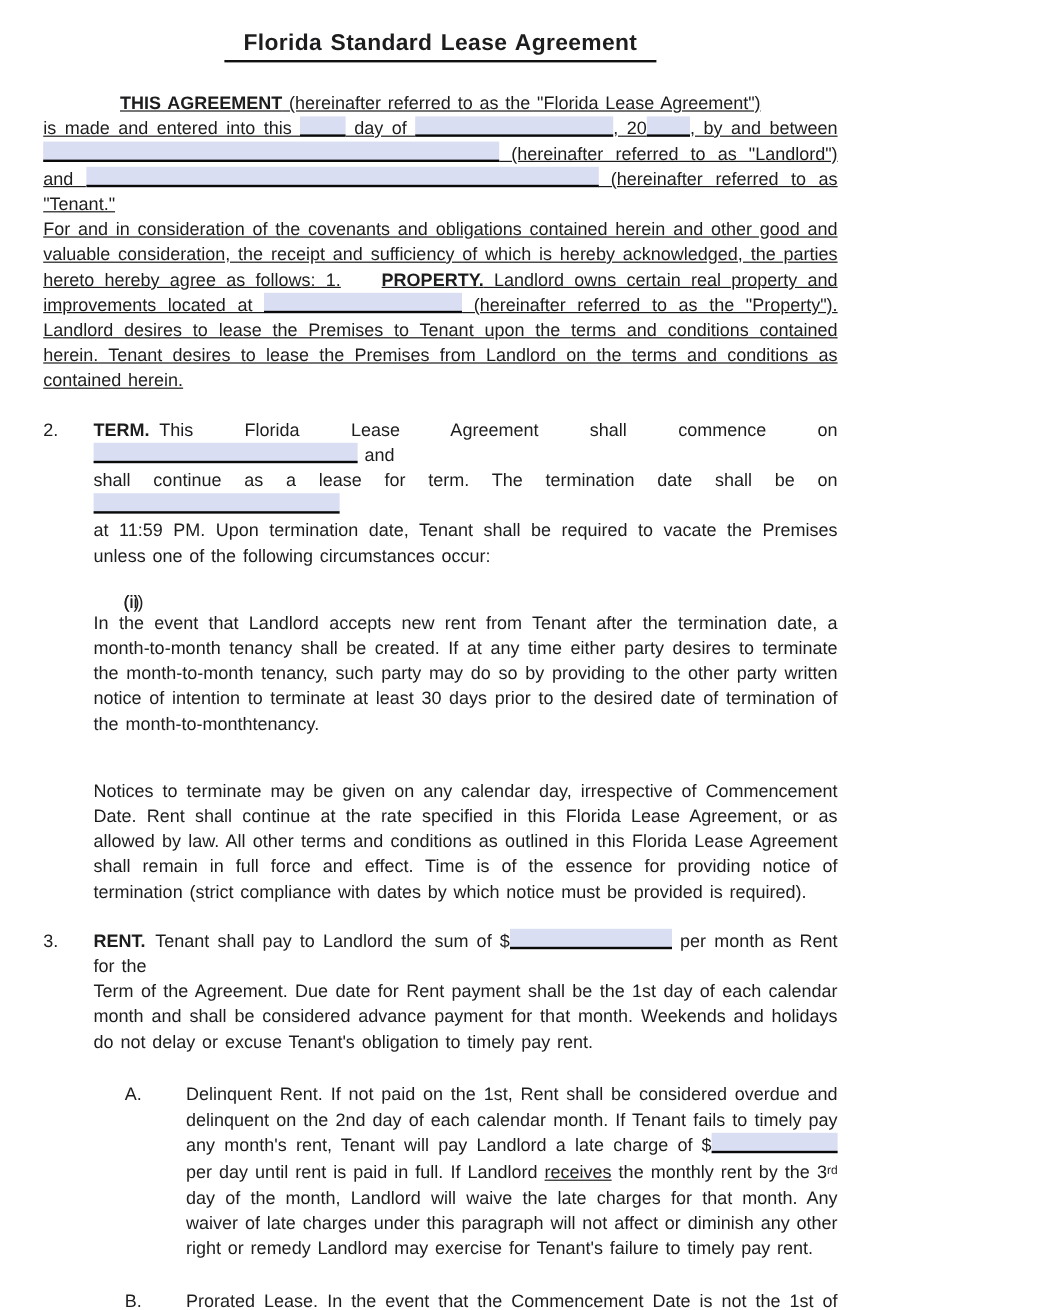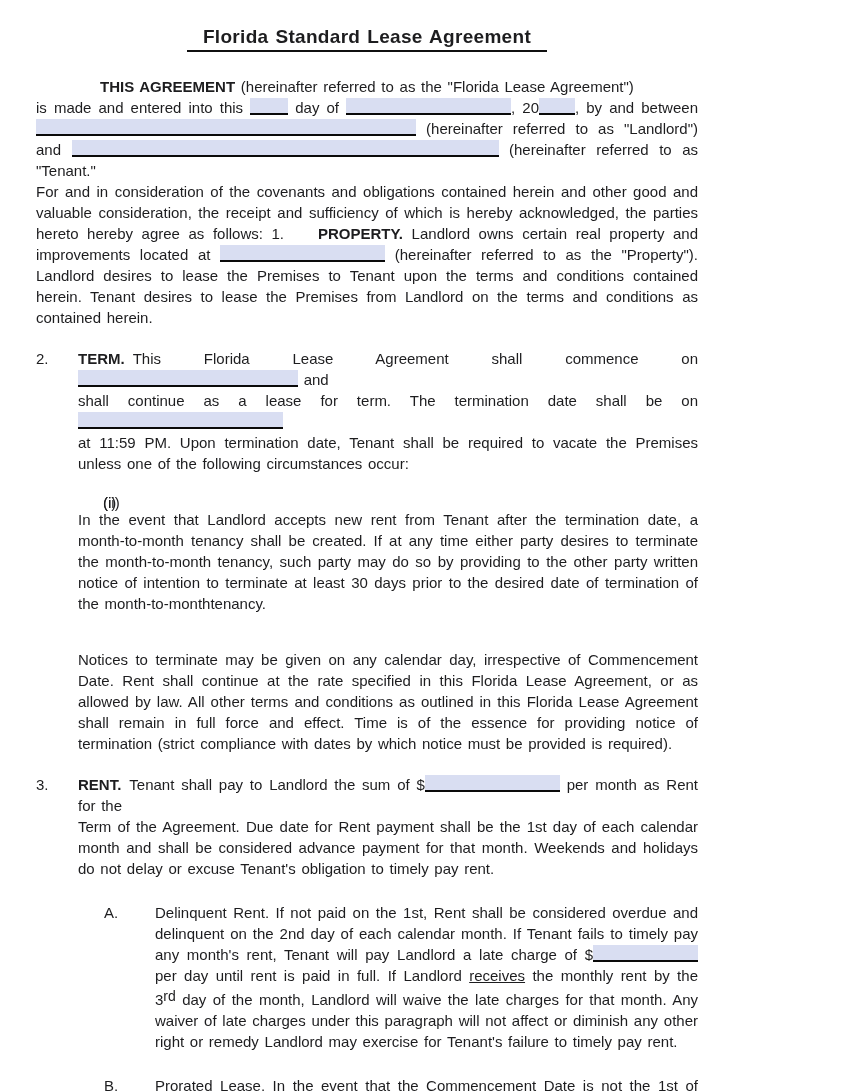--- a/index.html
+++ b/index.html
@@ -8,32 +8,32 @@
     font-family:"Liberation Sans","DejaVu Sans",sans-serif;
     font-size:15px;line-height:21px;color:#1d1d1f;
   }
   .content{padding:26px 34px 0 36px;text-align:justify;word-spacing:1.5px;}
   .doc-title{text-align:center;margin:0;}
   .doc-title .t{
     display:inline-block;font-size:19px;font-weight:bold;letter-spacing:.3px;
     border-bottom:2px solid #101010;padding:0 16px 3px;
   }
   .blk{margin:0;}
-  .intro{margin-top:24px;text-indent:64px;}
+  .intro{margin-top:24px;text-indent:64px;text-decoration:underline;}
   .sec{position:relative;padding-left:42px;margin-top:20px;}
   .p2{padding-left:42px;margin-top:35px;}
   .sub{position:relative;padding-left:137px;margin-top:18px;}
   .sub2{position:relative;padding-left:119px;margin-top:23px;}
   .marker{position:absolute;left:0;top:0;}
   .sub .marker{left:67px;}
   .sub2 .marker{left:68px;}
   .seg-b{font-weight:bold;}
   .seg-u{}
   .seg-bu{font-weight:normal;text-decoration:underline;}
-  .seg-sup{font-size:14px;vertical-align:4px;}
+  .seg-sup{font-size:10px;vertical-align:4px;}
   .blank{
     display:inline-block;height:15px;vertical-align:-2px;
     background:var(--blank-fill,#d9def2);border-bottom:2px solid #0a0a0a;
   }
   .gap{display:inline-block;height:1px;}
 </style>
 </head>
 <body>
 
 <div class="page">

